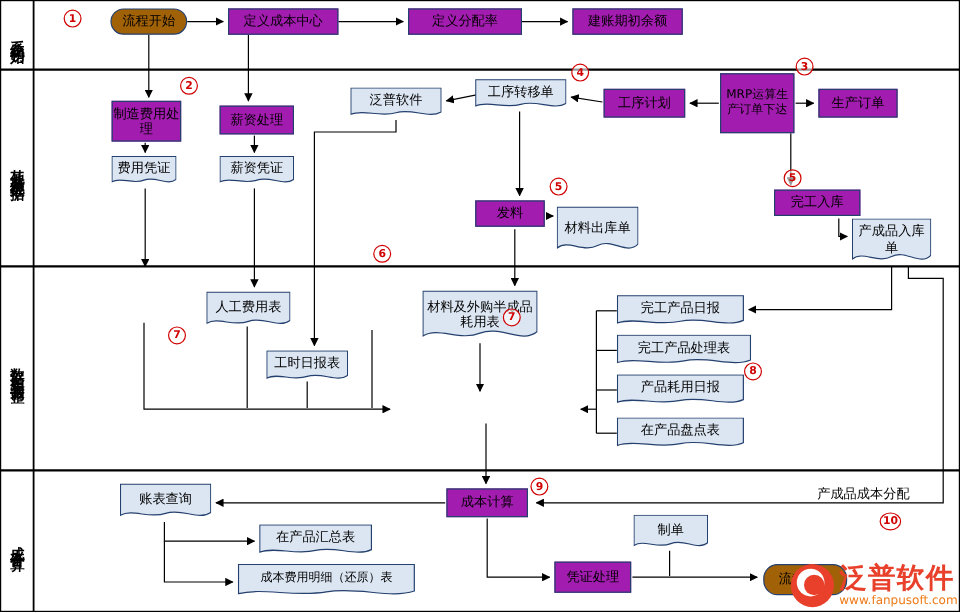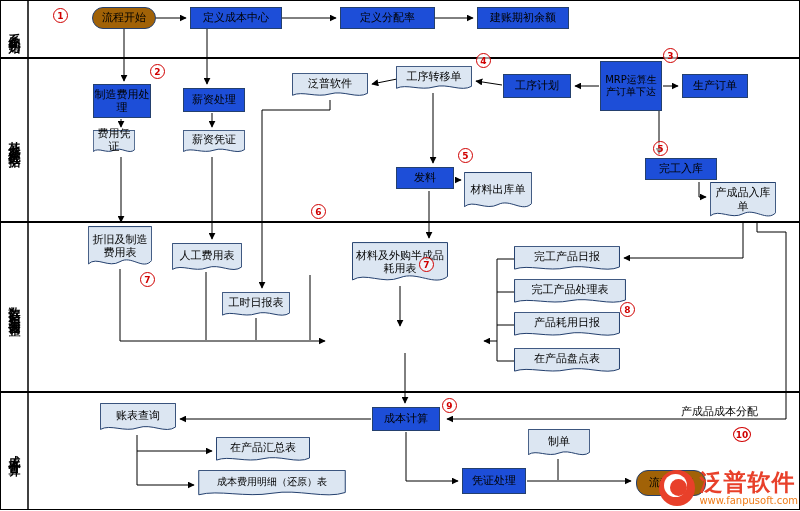--- a/index.html
+++ b/index.html
@@ -2,21 +2,21 @@
 <html><head>
 <meta charset="utf-8">
 <title>Flowchart</title>
 <style>
   html,body{margin:0;padding:0;background:#fff;}
   body{width:800px;height:511px;overflow:hidden;font-family:"DejaVu Sans","Liberation Sans",sans-serif;color:#000;}
   .stage{position:relative;width:800px;height:511px;background:#fff;}
   svg.connectors{position:absolute;left:0;top:0;z-index:1;}
   .node{position:absolute;z-index:2;display:flex;align-items:center;justify-content:center;
         text-align:center;font-size:11px;line-height:1.2;box-sizing:border-box;}
-  .proc{background:#1d4ed8;border:1px solid #24406e;}
+  .proc{background:#a21caf;border:1px solid #24406e;}
   .term{background:#a16207;border:1px solid #24406e;border-radius:12px;}
   .small{font-size:10px;}
   .doc{background:transparent;border:none;}
   .doc .wave{position:absolute;left:0;top:0;width:100%;height:100%;}
   .doc .wave path{fill:#dce6f2;stroke:#24406e;stroke-width:1;vector-effect:non-scaling-stroke;}
   .doc .lbl{position:relative;z-index:1;padding:0 2px 6px 2px;}
   .badge{position:absolute;z-index:3;width:13px;height:13px;border:1px solid #d00000;border-radius:50%;
          color:#d00000;font-size:9px;font-weight:bold;display:flex;align-items:center;justify-content:center;
          background:rgba(255,255,255,.6);}
   .badge.wide{width:16px;}
@@ -111,21 +111,21 @@
   <div class="node proc" style="left:477px;top:7px;width:92px;height:22px">
     <span class="lbl">建账期初余额</span>
     </div>
 
   <div class="node proc" style="left:93px;top:84px;width:58px;height:34px">
     <span class="lbl">制造费用处理</span>
     </div>
   <div class="node proc" style="left:183px;top:88px;width:62px;height:24px">
     <span class="lbl">薪资处理</span>
     </div>
-  <div class="node doc" style="left:93px;top:130px;width:42px;height:26px">
+  <div class="node doc" style="left:93px;top:130px;width:54px;height:26px">
     <svg class="wave" viewBox="0 0 100 40" preserveAspectRatio="none">
         <path d="M0.5,0.5 L99.5,0.5 L99.5,30 C86,39 68,25 50,31 C32,37 14,26 0.5,33 Z"></path>
       </svg>
     <span class="lbl">费用凭证</span>
     </div>
   <div class="node doc" style="left:183px;top:130px;width:62px;height:26px">
     <svg class="wave" viewBox="0 0 100 40" preserveAspectRatio="none">
         <path d="M0.5,0.5 L99.5,0.5 L99.5,30 C86,39 68,25 50,31 C32,37 14,26 0.5,33 Z"></path>
       </svg>
     <span class="lbl">薪资凭证</span>
@@ -163,26 +163,20 @@
   <div class="node proc" style="left:645px;top:158px;width:72px;height:22px">
     <span class="lbl">完工入库</span>
     </div>
   <div class="node doc" style="left:710px;top:182px;width:66px;height:41px">
     <svg class="wave" viewBox="0 0 100 40" preserveAspectRatio="none">
         <path d="M0.5,0.5 L99.5,0.5 L99.5,30 C86,39 68,25 50,31 C32,37 14,26 0.5,33 Z"></path>
       </svg>
     <span class="lbl">产成品入库单</span>
     </div>
 
-  <div class="node doc" style="left:88px;top:226px;width:64px;height:46px">
-    <svg class="wave" viewBox="0 0 100 40" preserveAspectRatio="none">
-        <path d="M0.5,0.5 L99.5,0.5 L99.5,30 C86,39 68,25 50,31 C32,37 14,26 0.5,33 Z"></path>
-      </svg>
-    <span class="lbl">折旧及制造费用表</span>
-    </div>
   <div class="node doc" style="left:172px;top:243px;width:70px;height:32px">
     <svg class="wave" viewBox="0 0 100 40" preserveAspectRatio="none">
         <path d="M0.5,0.5 L99.5,0.5 L99.5,30 C86,39 68,25 50,31 C32,37 14,26 0.5,33 Z"></path>
       </svg>
     <span class="lbl">人工费用表</span>
     </div>
   <div class="node doc" style="left:352px;top:242px;width:96px;height:46px">
     <svg class="wave" viewBox="0 0 100 40" preserveAspectRatio="none">
         <path d="M0.5,0.5 L99.5,0.5 L99.5,30 C86,39 68,25 50,31 C32,37 14,26 0.5,33 Z"></path>
       </svg>

